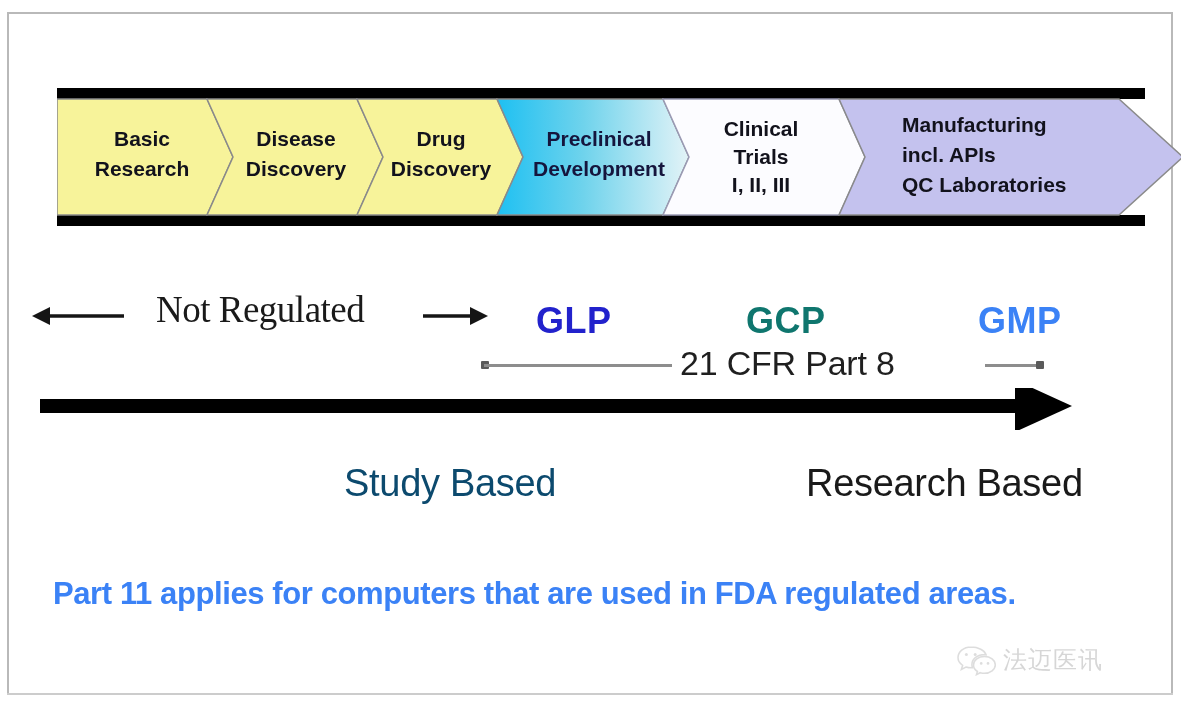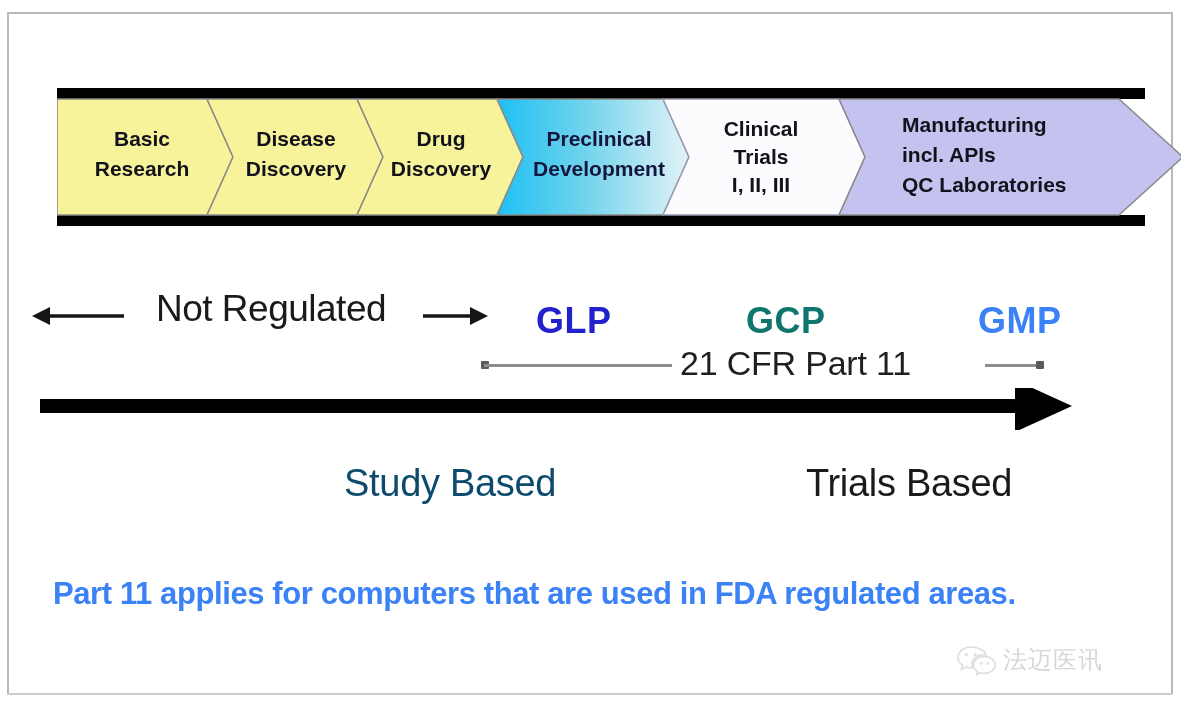--- a/index.html
+++ b/index.html
@@ -77,20 +77,21 @@
   }
   .notreg-text {
     position: absolute;
     left: 128px;
     top: 0px;
     font-size: 37px;
     font-weight: normal;
     color: #1a1a1a;
     letter-spacing: -0.5px;
     white-space: nowrap;
+    font-family: Liberation Serif, serif;
   }
 
   .glp-label, .gcp-label, .gmp-label {
     position: absolute;
     top: 12px;
     font-size: 36px;
     font-weight: bold;
     white-space: nowrap;
     letter-spacing: 0.5px;
   }
@@ -282,33 +283,33 @@
     <div class="glp-label" style="color:#2222cc;">GLP</div>
     <div class="gcp-label" style="color:#0f766e;">GCP</div>
     <div class="gmp-label" style="color:#3b82f6;margin-left:42px;">GMP</div>
   </div>
 
   <div class="cfr-dot-left"></div>
   <div class="cfr-line-left"></div>
   <div class="cfr-line-right"></div>
   <div class="cfr-dot-right"></div>
   <div class="row-cfr">
-    <div class="cfr-text">21 CFR Part 11</div>
+    <div class="cfr-text">21 CFR Part 8</div>
   </div>
 
   <div class="timeline-arrow">
     <svg width="1040" height="42" viewBox="0 0 1040 42" xmlns="http://www.w3.org/2000/svg">
       <rect x="0" y="11" width="985" height="14" fill="#000000"></rect>
       <polygon points="1032,18 975,-8 975,44" fill="#000000"></polygon>
     </svg>
   </div>
 
   <div class="row-based">
     <div class="study-based">Study Based</div>
-    <div class="process-based">Trials Based</div>
+    <div class="process-based">Research Based</div>
   </div>
 
   <div class="note">Part 11 applies for computers that are used in FDA regulated areas.</div>
 
   <div class="watermark">
     <svg width="40" height="32" viewBox="0 0 40 32">
       <path d="M15 3 C7.5 3 2 8 2 13.6 c0 3.1 1.8 5.9 4.6 7.8 L5.4 25.4 l4.6-2.4 c1.6 .5 3.3 .8 5 .8 .5 0 1 0 1.5-.1 -.4-1-.6-2-.6-3.1 0-5.6 5.6-10.1 12.6-10.1 .5 0 1 0 1.5 .1 C28.6 6.4 22.4 3 15 3 Z" fill="none" stroke="#c3c3c3" stroke-width="1.6"></path>
       <circle cx="10.4" cy="10.6" r="1.5" fill="#c3c3c3"></circle>
       <circle cx="19.2" cy="10.6" r="1.5" fill="#c3c3c3"></circle>
       <path d="M28.4 12.4 c-6 0-10.9 3.9-10.9 8.6 0 2.6 1.5 4.9 3.9 6.5 l-.9 3.1 3.7-1.9 c1.3 .4 2.7 .6 4.2 .6 6 0 10.9-3.9 10.9-8.3 0-4.7-4.9-8.6-10.9-8.6 Z" fill="#ffffff" stroke="#c3c3c3" stroke-width="1.6"></path>

